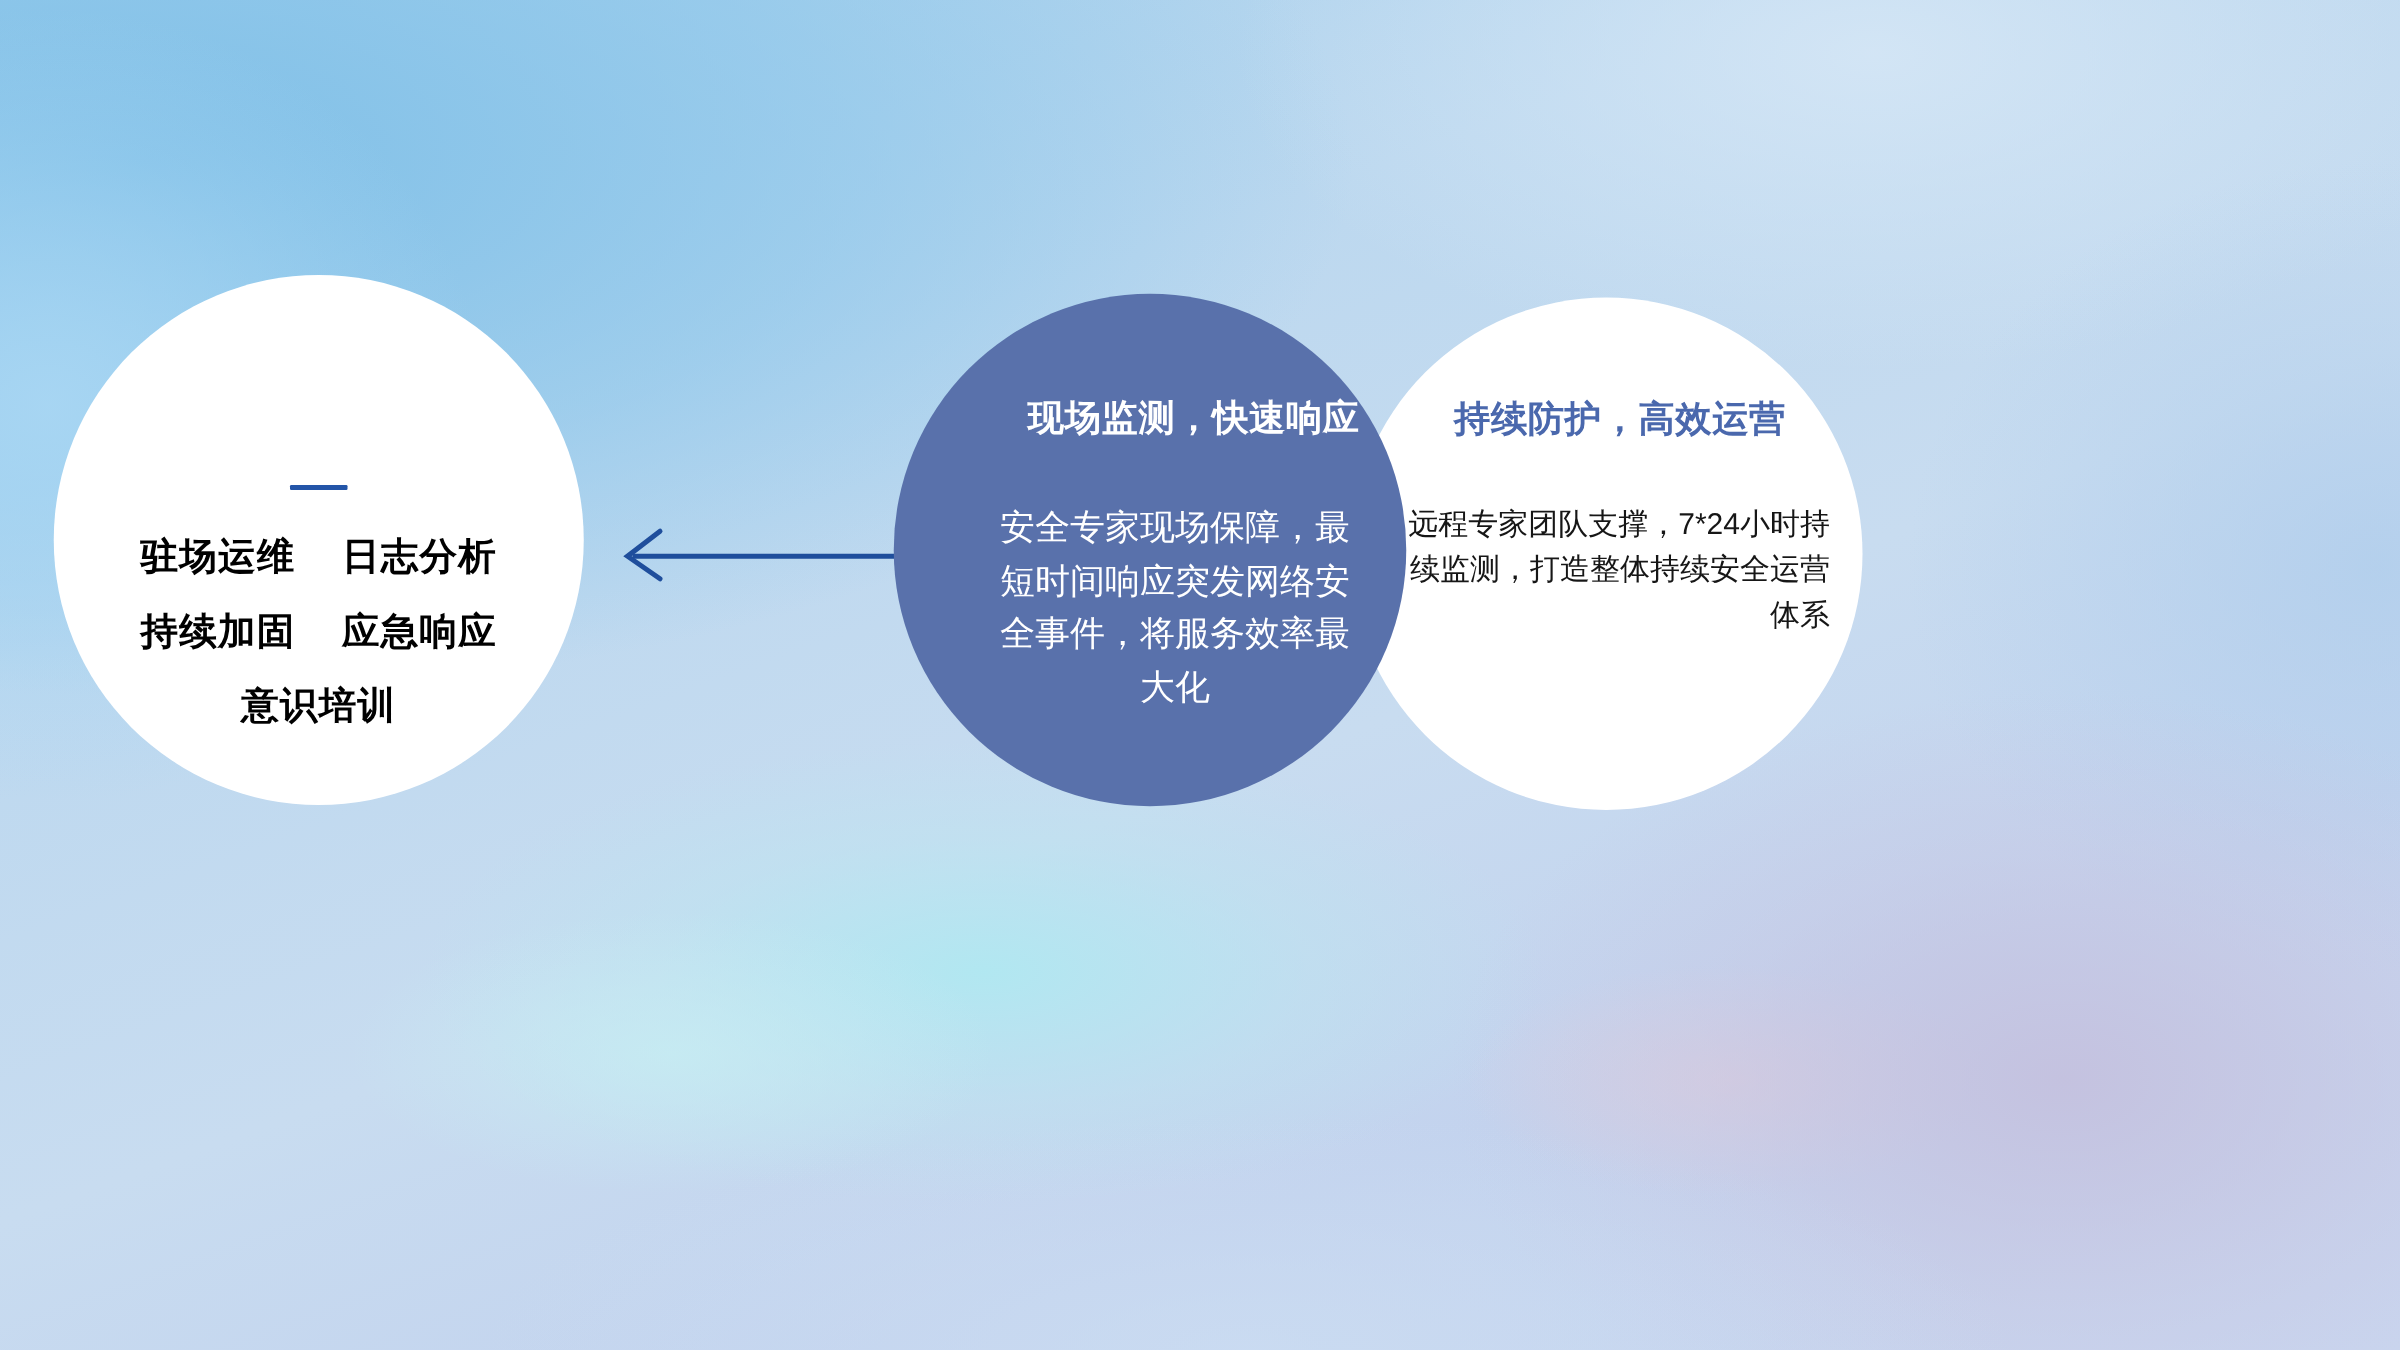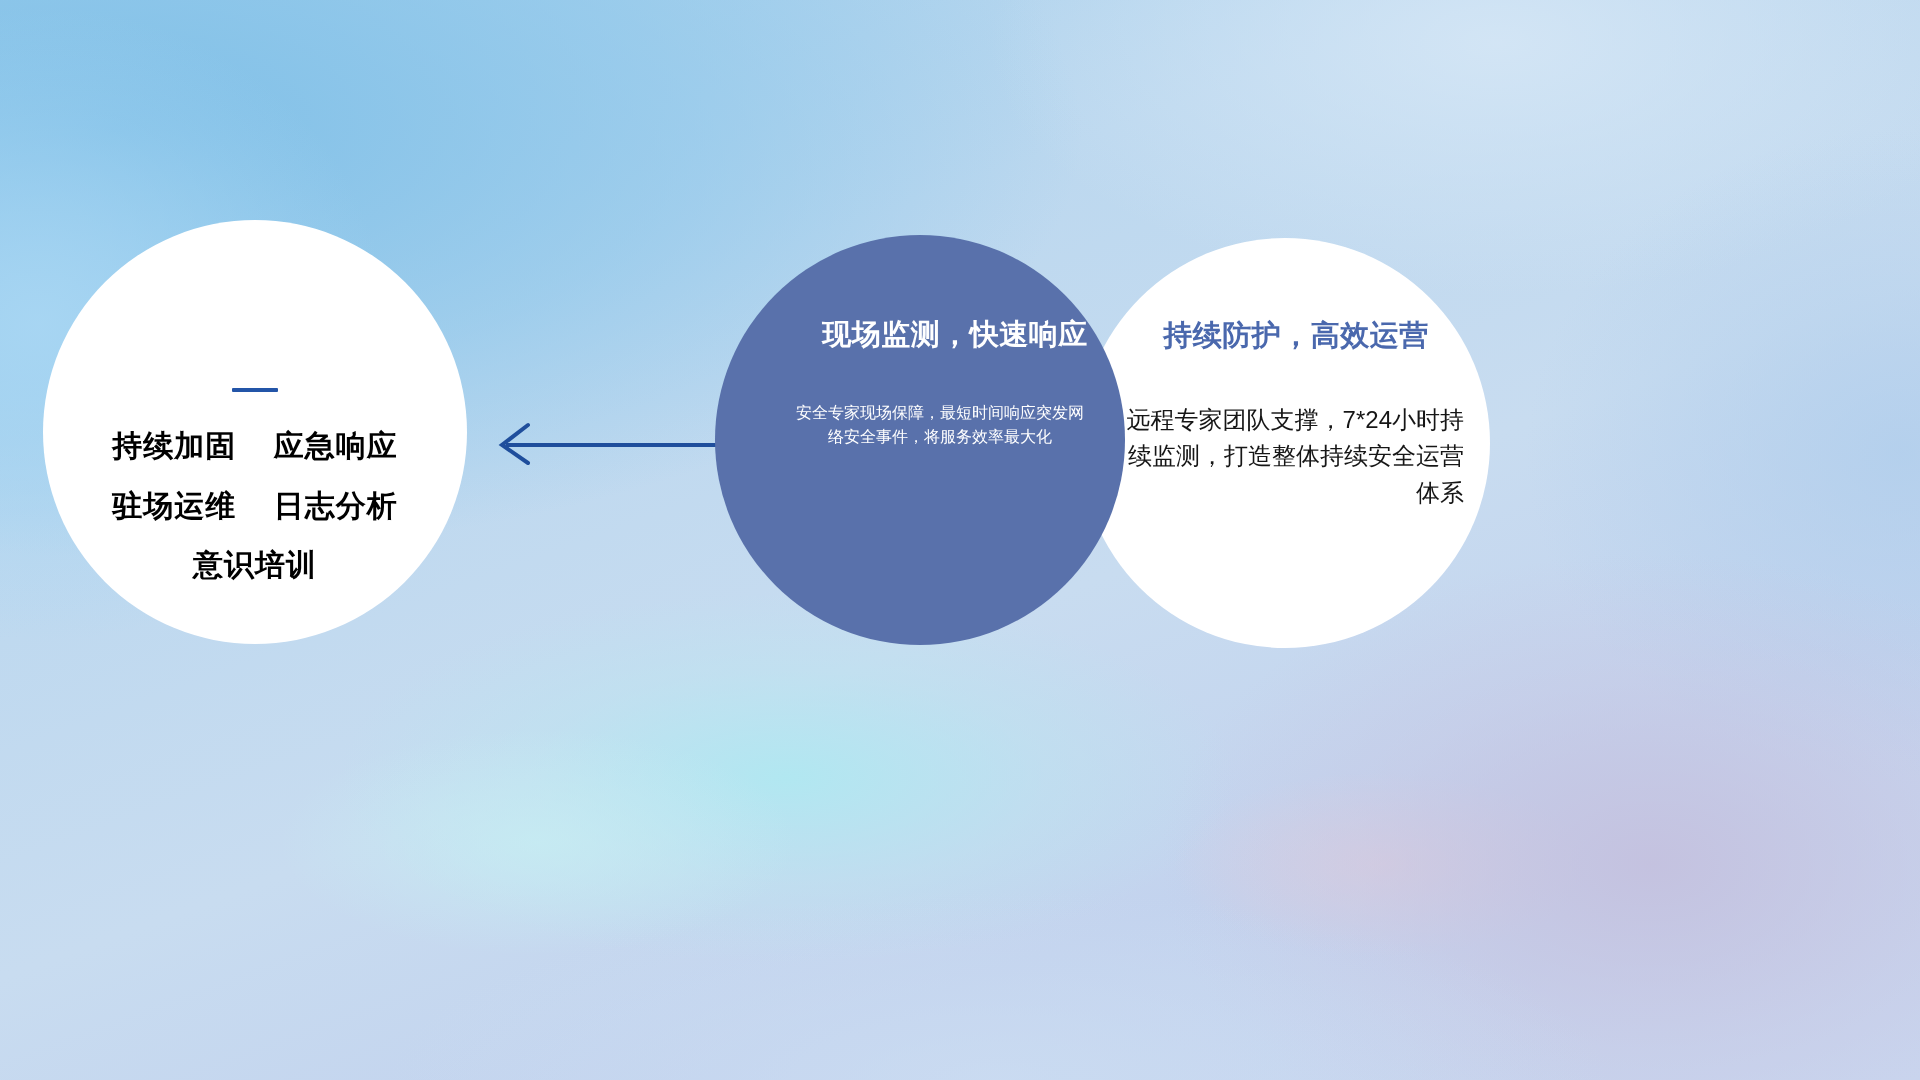--- a/index.html
+++ b/index.html
@@ -141,21 +141,21 @@
   #middle-title {
     color: #ffffff;
     font-size: 29px;
     font-weight: bold;
     letter-spacing: 0.5px;
     white-space: nowrap;
     margin-left: 70px;
   }
   #middle-body {
     color: #ffffff;
-    font-size: 16px;
+    font-size: 28px;
     font-weight: normal;
     line-height: 1.52;
     text-align: center;
     width: 292px;
     margin-top: 46px;
     margin-left: 40px;
   }
 
   
   #right-content {
@@ -216,22 +216,22 @@
   <div class="bg-layer bg-blob-bottomlight"></div>
 
   <svg id="flow-arrow" viewBox="0 0 250 80" xmlns="http://www.w3.org/2000/svg">
     <line x1="248" y1="40" x2="26" y2="40" stroke="#1f4e9c" stroke-width="4"></line>
     <polyline points="48,20 22,40 48,58" fill="none" stroke="#1f4e9c" stroke-width="4" stroke-linecap="round" stroke-linejoin="miter"></polyline>
   </svg>
 
   <div id="circle-left" class="circle">
     <div id="left-content">
       <div class="dash-rule"></div>
+      <div class="left-line">驻场运维    日志分析</div>
       <div class="left-line">持续加固    应急响应</div>
-      <div class="left-line">驻场运维    日志分析</div>
       <div class="left-line">意识培训</div>
     </div>
   </div>
 
   <div id="circle-right" class="circle">
     <div id="right-content">
       <div id="right-title">持续防护，高效运营</div>
       <div id="right-body">远程专家团队支撑，7*24小时持续监测，打造整体持续安全运营体系</div>
     </div>
   </div>

